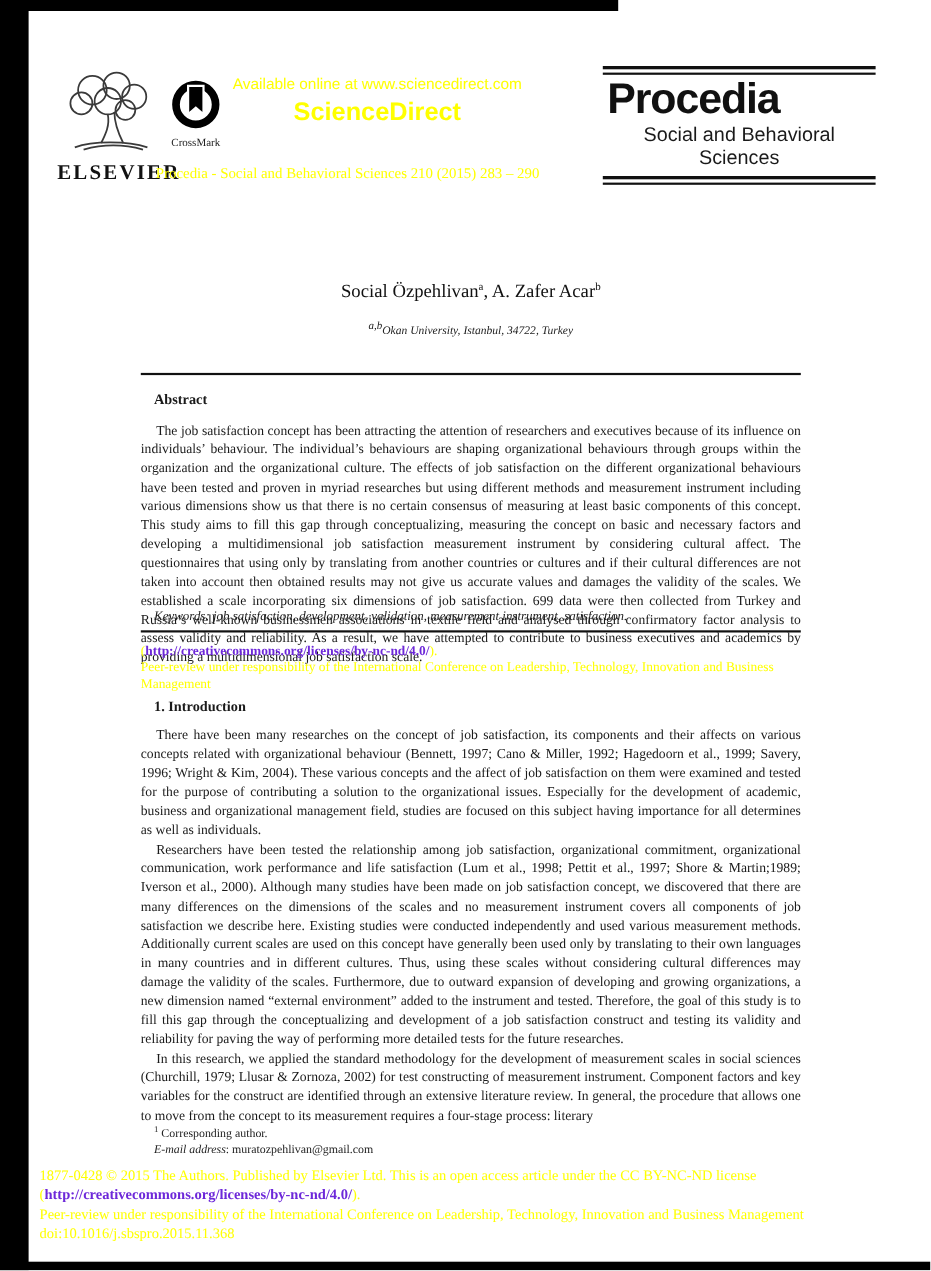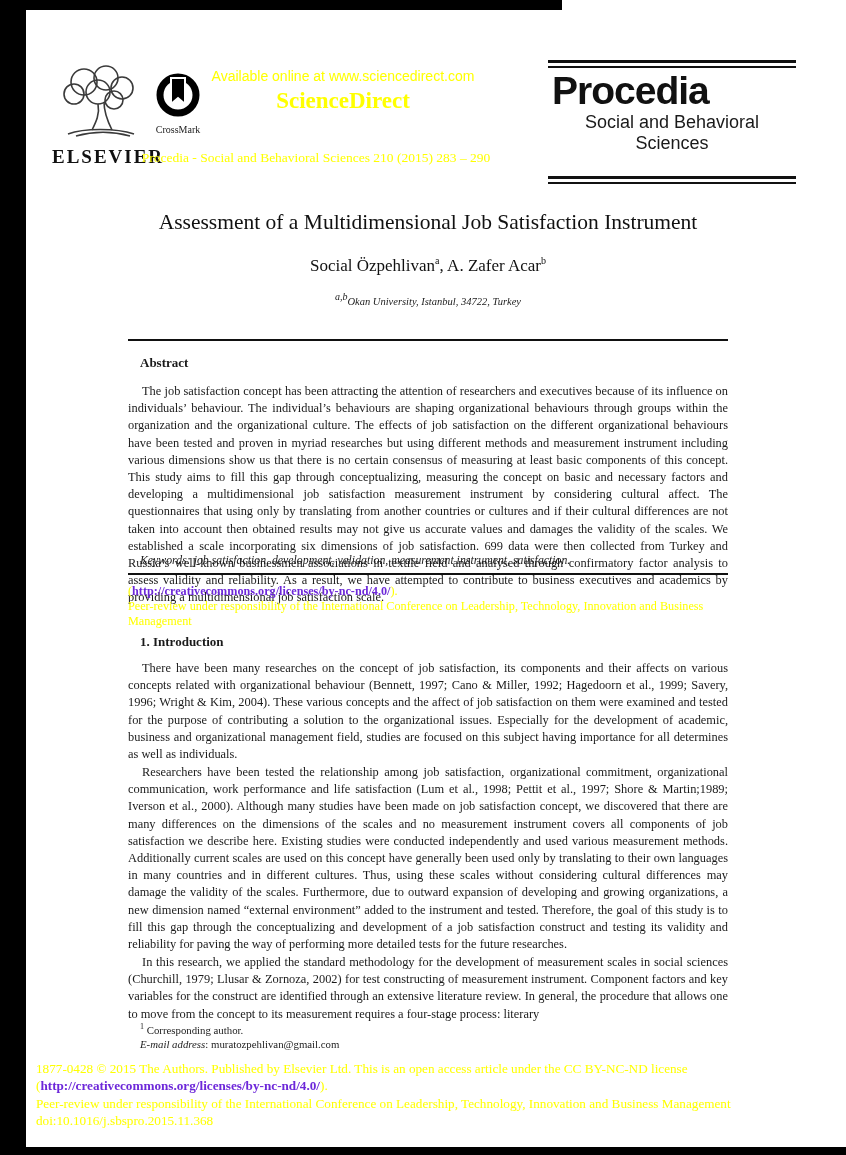--- a/index.html
+++ b/index.html
@@ -12,30 +12,30 @@
 
   
   .elsevier{position:absolute;left:52px;top:64px;width:96px;text-align:center;}
   .elsevier-label{font-family:"Liberation Serif",serif;font-size:19px;font-weight:600;
                   letter-spacing:2px;color:#111;margin-top:2px;}
   .crossmark{position:absolute;left:150px;top:72px;width:56px;text-align:center;}
   .crossmark-label{font-size:10px;color:#222;margin-top:2px;font-family:"Liberation Serif",serif;}
   .avail{position:absolute;left:343px;top:68px;transform:translateX(-50%);
          font-family:"Liberation Sans",sans-serif;font-size:14px;color:#ffff00;white-space:nowrap;}
   .sdlogo{position:absolute;left:343px;top:88px;transform:translateX(-50%);
-          font-family:Liberation Serif, serif;font-size:23px;font-weight:bold;
+          font-family:Liberation Sans, sans-serif;font-size:23px;font-weight:bold;
           color:#ffff00;white-space:nowrap;}
   .journal-line{position:absolute;left:316px;top:150px;transform:translateX(-50%);
           font-size:13.5px;color:#ffff00;white-space:nowrap;}
   .procedia{position:absolute;left:548px;top:60px;width:248px;}
   .double-rule{height:3px;border-top:3px solid #111;border-bottom:2px solid #111;}
   .procedia-title{font-family:"Liberation Sans",sans-serif;font-size:39px;font-weight:bold;
           color:#111;line-height:42px;padding:2px 0 0 4px;letter-spacing:-1px;}
   .procedia-sub{font-family:"Liberation Sans",sans-serif;font-size:18px;color:#1a1a1a;
-          text-align:center;padding-bottom:22px;letter-spacing:0px;}
+          text-align:center;padding-bottom:6px;letter-spacing:0px;}
 
   
   .title{position:absolute;left:428px;top:210px;transform:translateX(-50%);
          font-size:21.5px;white-space:nowrap;color:#111;}
   .authors{position:absolute;left:428px;top:255px;transform:translateX(-50%);
          font-size:17px;white-space:nowrap;color:#111;}
   .authors sup,.affil sup{font-size:10px;}
   .affil{position:absolute;left:428px;top:291px;transform:translateX(-50%);
          font-size:10.5px;font-style:italic;white-space:nowrap;color:#222;}
   .affil sup{font-style:italic;}
@@ -104,21 +104,20 @@
   <div class="sdlogo">ScienceDirect</div>
   <div class="journal-line">Procedia - Social and Behavioral Sciences 210 (2015) 283 – 290</div>
 
   <div class="procedia">
     <div class="double-rule"></div>
     <div class="procedia-title">Procedia</div>
     <div class="procedia-sub">Social and Behavioral Sciences</div>
     <div class="double-rule"></div>
   </div>
 
-  <div class="title">Assessment of a Multidimensional Job Satisfaction Instrument</div>
   <div class="authors">
     <span>Social Özpehlivan</span><sup>a</sup><span>, </span><span>A. Zafer Acar</span><sup>b</sup>
   </div>
   <div class="affil">
     <sup>a,b</sup><span>Okan University, Istanbul, 34722, Turkey</span>
   </div>
 
   <div class="rule rule-abstract"></div>
   <div class="col abstract-h">Abstract</div>
   <div class="col abstract-t">The job satisfaction concept has been attracting the attention of researchers and executives because of its influence on individuals’ behaviour. The individual’s behaviours are shaping organizational behaviours through groups within the organization and the organizational culture. The effects of job satisfaction on the different organizational behaviours have been tested and proven in myriad researches but using different methods and measurement instrument including various dimensions show us that there is no certain consensus of measuring at least basic components of this concept. This study aims to fill this gap through conceptualizing, measuring the concept on basic and necessary factors and developing a multidimensional job satisfaction measurement instrument by considering cultural affect. The questionnaires that using only by translating from another countries or cultures and if their cultural differences are not taken into account then obtained results may not give us accurate values and damages the validity of the scales. We established a scale incorporating six dimensions of job satisfaction. 699 data were then collected from Turkey and Russia’s well-known businessmen associations in textile field and analysed through confirmatory factor analysis to assess validity and reliability. As a result, we have attempted to contribute to business executives and academics by providing a multidimensional job satisfaction scale.</div>

